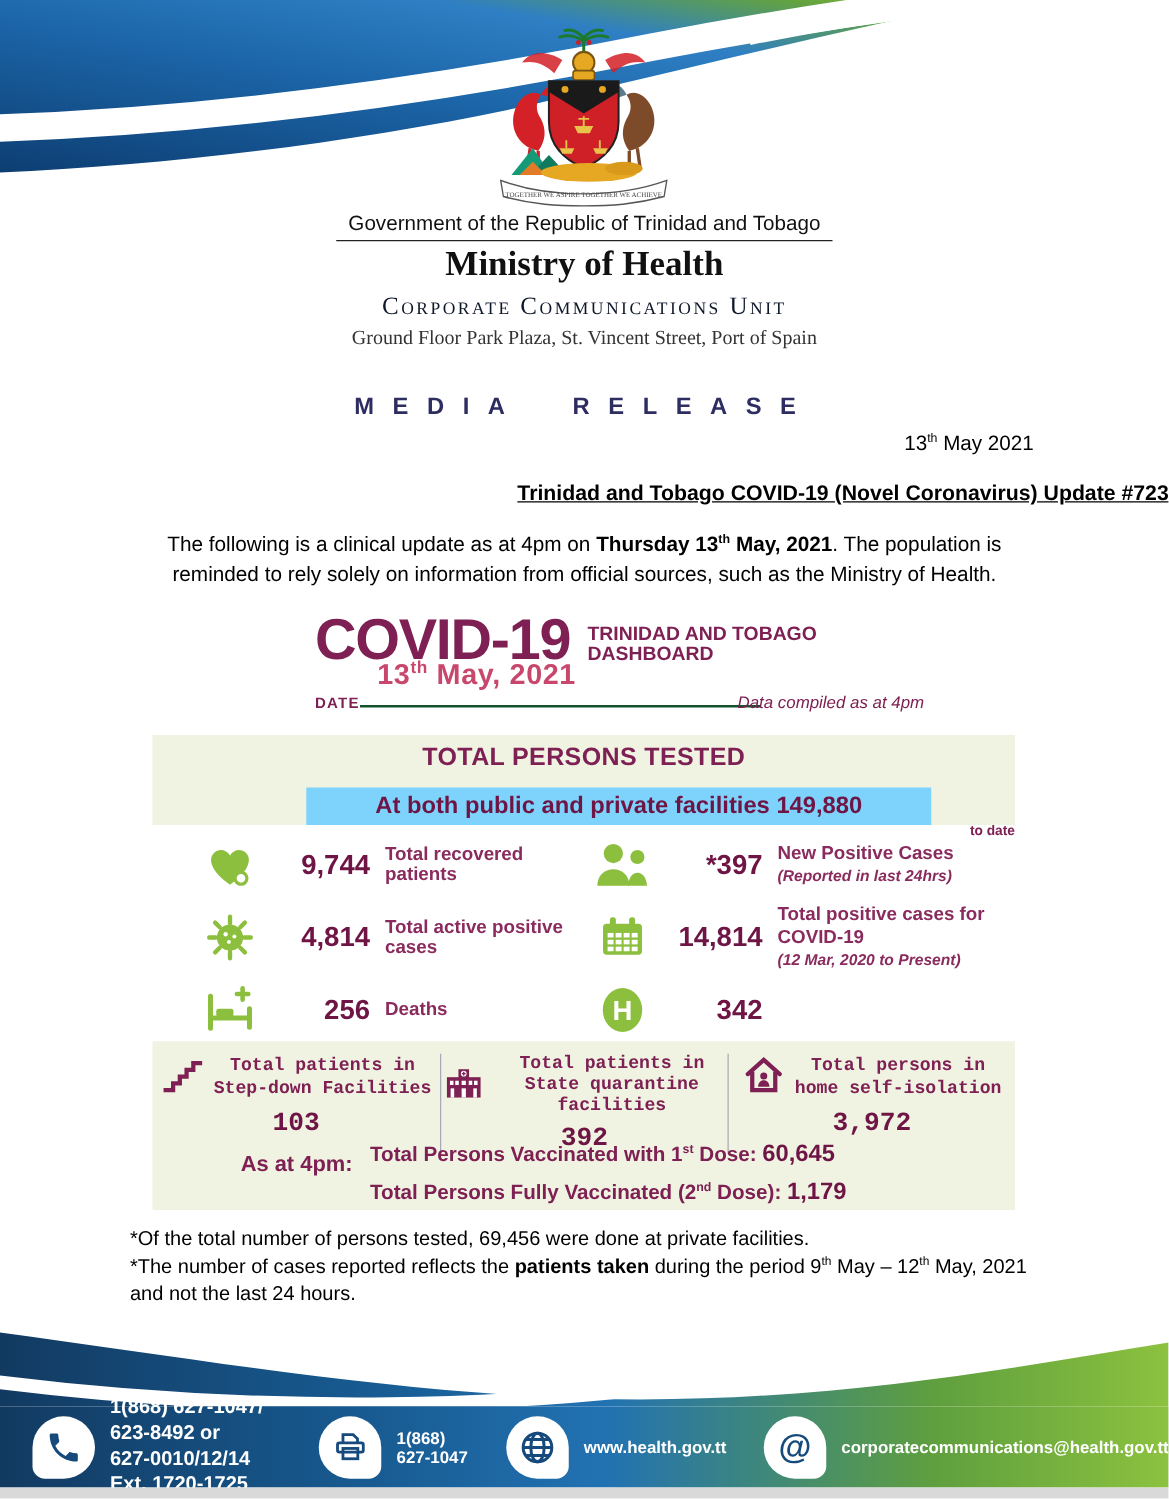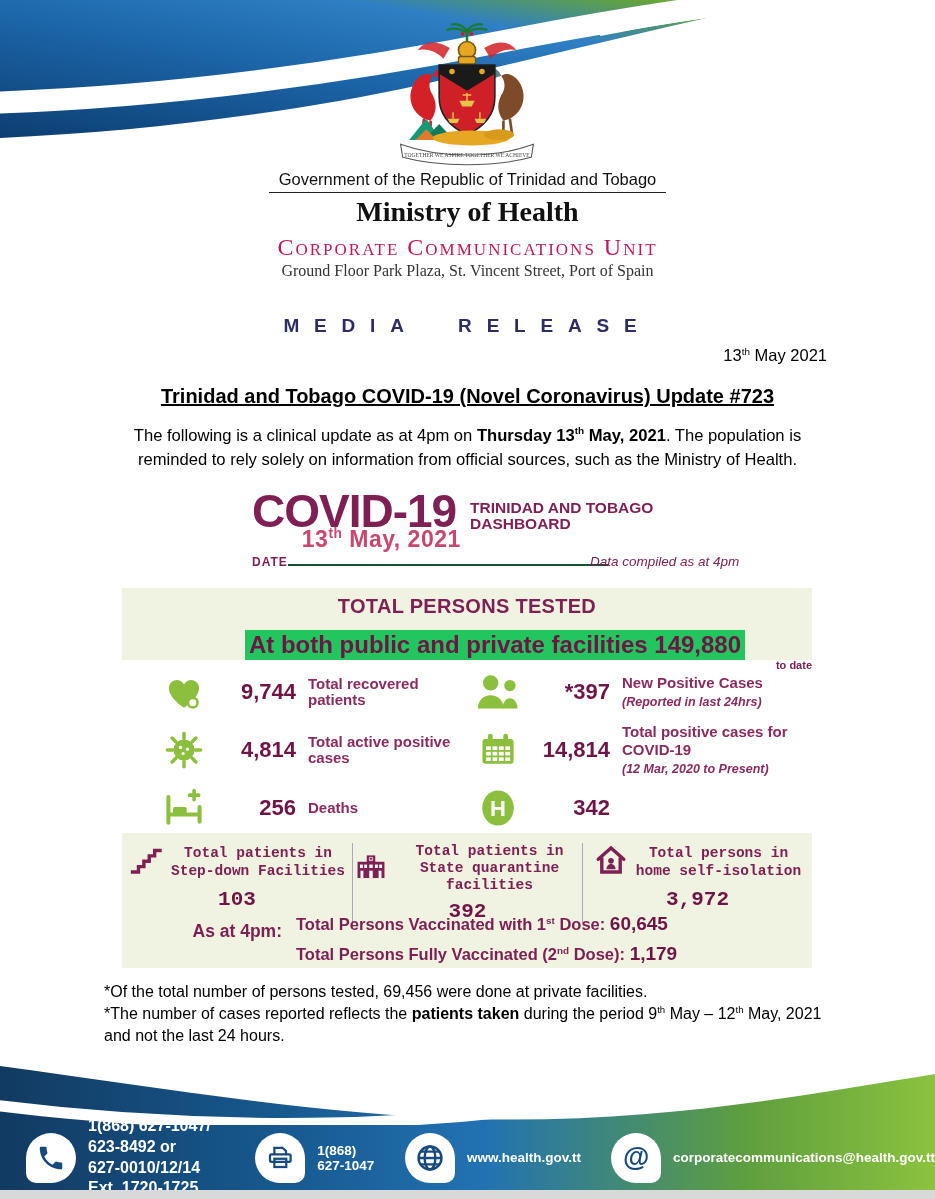--- a/index.html
+++ b/index.html
@@ -5,41 +5,41 @@
   html,body{margin:0;padding:0;background:#fff;}
   #page{position:relative;width:935px;height:1199px;background:#fff;overflow:hidden;
         font-family:"Liberation Sans",sans-serif;color:#000;}
   .abs{position:absolute;}
   .ctr{left:0;right:0;text-align:center;}
   sup{font-size:60%;vertical-align:super;line-height:0;}
   
   .gov{font-size:16.5px;color:#111;}
   .gov span{display:inline-block;border-bottom:1.5px solid #222;padding:0 10px 3px;}
   .ministry{font-family:"Liberation Serif",serif;font-weight:bold;font-size:28px;color:#111;}
-  .ccu{font-family:"Liberation Serif",serif;font-variant:small-caps;font-size:24px;letter-spacing:2px;color:#be185d;}
+  .ccu{font-family:"Liberation Serif",serif;font-variant:small-caps;font-size:20px;letter-spacing:2px;color:#0f172a;}
   .addr{font-family:"Liberation Serif",serif;font-size:16px;color:#333;}
   .mediarel{font-size:19px;font-weight:bold;color:#2e2d62;letter-spacing:0.78em;word-spacing:1.05em;}
   .reldate{font-size:16.5px;font-weight:normal;}
-  .updtitle{font-size:20px;font-weight:bold;text-decoration:underline;}
+  .updtitle{font-size:17px;font-weight:bold;text-decoration:underline;text-align:right;}
   .intro{font-size:16.6px;line-height:1.42;text-align:center;}
   
   .dash{position:absolute;top:488px;left:122px;width:690px;}
   .dash-head{position:relative;height:100px;}
   .brand{position:absolute;left:130px;top:-4px;font-size:46px;font-weight:800;letter-spacing:-1px;color:#7e2053;}
   .brandsub{position:absolute;left:348px;top:12px;font-size:15.5px;font-weight:800;line-height:1.05;color:#7e2053;}
   .daterow{position:absolute;left:130px;top:62px;font-size:12px;letter-spacing:1px;font-weight:bold;color:#7e2053;}
   .dateline{display:inline-block;width:320px;border-bottom:2px solid #14532d;height:14px;position:relative;}
   .datepink{position:absolute;left:14px;top:-24px;font-size:23px;font-weight:bold;color:#c8486d;letter-spacing:0.5px;white-space:nowrap;}
   .compiled{position:absolute;left:468px;top:66px;font-style:italic;font-size:13.5px;color:#7e2053;}
   .band{background:#f0f3e2;}
   .band1{position:absolute;top:100px;left:0;width:690px;height:72px;}
   .t-title{padding-top:7px;text-align:center;font-size:20px;font-weight:800;color:#7e2053;letter-spacing:0.3px;}
   .t-sub{text-align:right;font-size:11px;font-weight:bold;color:#7e2053;margin-top:41px;}
-  .t-bar{position:absolute;left:123px;top:42px;width:500px;height:30px;background:#22c55e;
-         text-align:center;font-size:24px;font-weight:800;color:#6e1545;line-height:30px;}
+  .t-bar{position:absolute;left:123px;top:42px;width:500px;height:30px;background:#7dd3fc;
+         text-align:center;font-size:19px;font-weight:800;color:#6e1545;line-height:30px;}
   .stats{position:absolute;top:175px;left:0;width:690px;}
   .srow{display:flex;}
   .cell{display:flex;align-items:center;height:58px;}
   .cell.l{width:342px;padding-left:34px;box-sizing:border-box;}
   .cell.r{width:348px;padding-left:6px;box-sizing:border-box;}
   .ic{width:56px;display:flex;justify-content:center;align-items:center;flex:0 0 56px;}
   .val{width:96px;flex:0 0 96px;text-align:right;font-size:22px;font-weight:800;color:#6e1545;padding-right:12px;box-sizing:border-box;}
   .lbl{font-size:15px;font-weight:800;color:#8a2b5e;line-height:1.1;}
   .note{font-size:12.5px;font-style:italic;font-weight:bold;color:#8a2b5e;}
   .band2{position:absolute;top:345px;left:0;width:690px;height:135px;}

